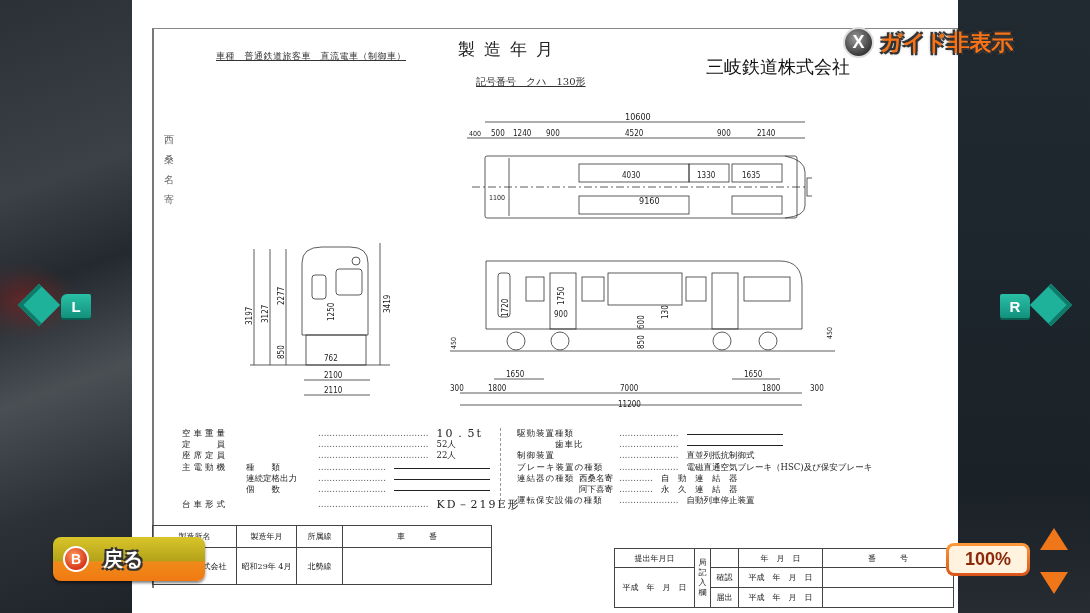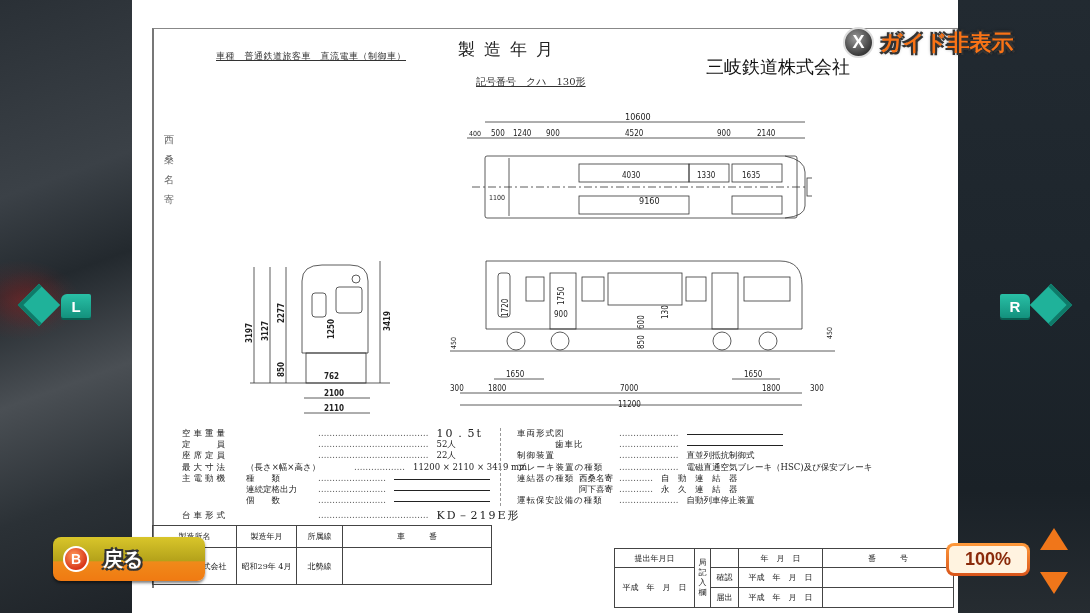--- a/index.html
+++ b/index.html
@@ -182,21 +182,21 @@
       <text class="dimtext" x="250" y="24" font-size="8">900</text>
       <text class="dimtext" x="290" y="24" font-size="8">2140</text>
       <text class="dimtext" x="155" y="66" font-size="8">4030</text>
       <text class="dimtext" x="230" y="66" font-size="8">1330</text>
       <text class="dimtext" x="275" y="66" font-size="8">1635</text>
       <text class="dimtext" x="172" y="92" font-size="9">9160</text>
       <text class="dimtext" x="22" y="88" font-size="7">1100</text>
     </svg>
   </div>
 
-  <div class="diagram" style="left:108px; top:253px;font-weight:bold;">
+  <div class="diagram" style="left:108px; top:235px;">
     <svg width="200" height="170" viewBox="0 0 200 170">
       <g stroke="#333" stroke-width="0.8" fill="none">
         <path d="M62 100 L62 28 Q62 12 82 12 L110 12 Q128 12 128 28 L128 100 Z"></path>
         <rect x="66" y="100" width="60" height="30"></rect>
         <rect x="72" y="40" width="14" height="24" rx="3"></rect>
         <rect x="96" y="34" width="26" height="26" rx="3"></rect>
         <circle cx="116" cy="26" r="4"></circle>
         <line x1="10" y1="130" x2="150" y2="130"></line>
         <line x1="14" y1="14" x2="14" y2="130"></line>
         <line x1="30" y1="14" x2="30" y2="130"></line>
@@ -271,26 +271,20 @@
       <span class="dots">…………………………………</span>
       <span class="val">52人</span>
     </div>
     <div class="spec-row">
       <span class="lab">座席定員</span>
       <span class="sub"></span>
       <span class="dots">…………………………………</span>
       <span class="val">22人</span>
     </div>
     <div class="spec-row">
-      <span class="lab">最大寸法</span>
-      <span class="sub" style="width:108px">（長さ×幅×高さ）</span>
-      <span class="dots">………………</span>
-      <span class="val">11200 × 2110 × 3419 mm</span>
-    </div>
-    <div class="spec-row">
       <span class="lab">主電動機</span>
       <span class="sub">種　　類</span>
       <span class="dots">……………………</span>
       <span class="val line"></span>
     </div>
     <div class="spec-row">
       <span class="lab"></span>
       <span class="sub">連続定格出力</span>
       <span class="dots">……………………</span>
       <span class="val line"></span>
@@ -304,21 +298,21 @@
     <div class="spec-row" style="margin-top:4px">
       <span class="lab">台車形式</span>
       <span class="sub"></span>
       <span class="dots">…………………………………</span>
       <span class="val big">KD－219E形</span>
     </div>
   </div>
 
   <div class="spec-right">
     <div class="spec-row">
-      <span class="lab">車両形式図</span>
+      <span class="lab">駆動装置種類</span>
       <span class="dots">…………………</span>
       <span class="val line"></span>
     </div>
     <div class="spec-row">
       <span class="lab">　　　　歯車比</span>
       <span class="dots">…………………</span>
       <span class="val line"></span>
     </div>
     <div class="spec-row">
       <span class="lab">制御装置</span>

